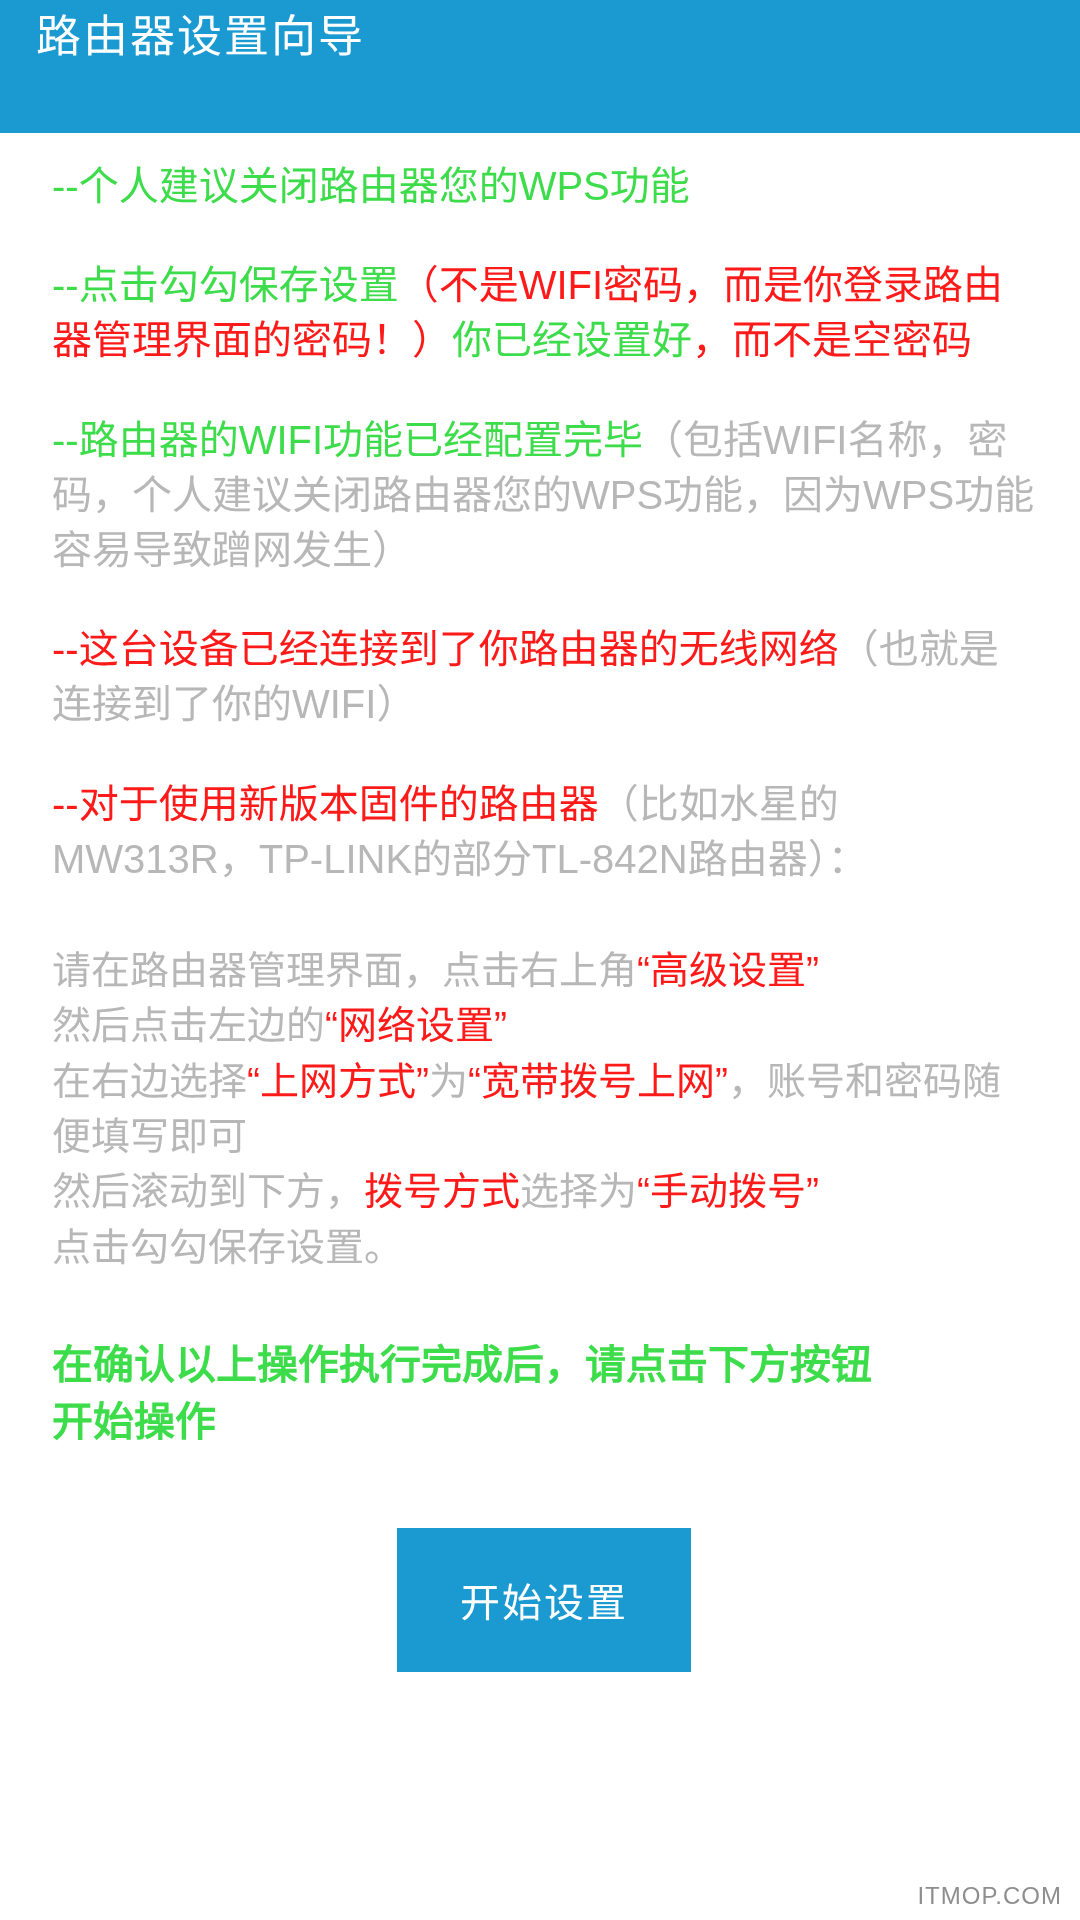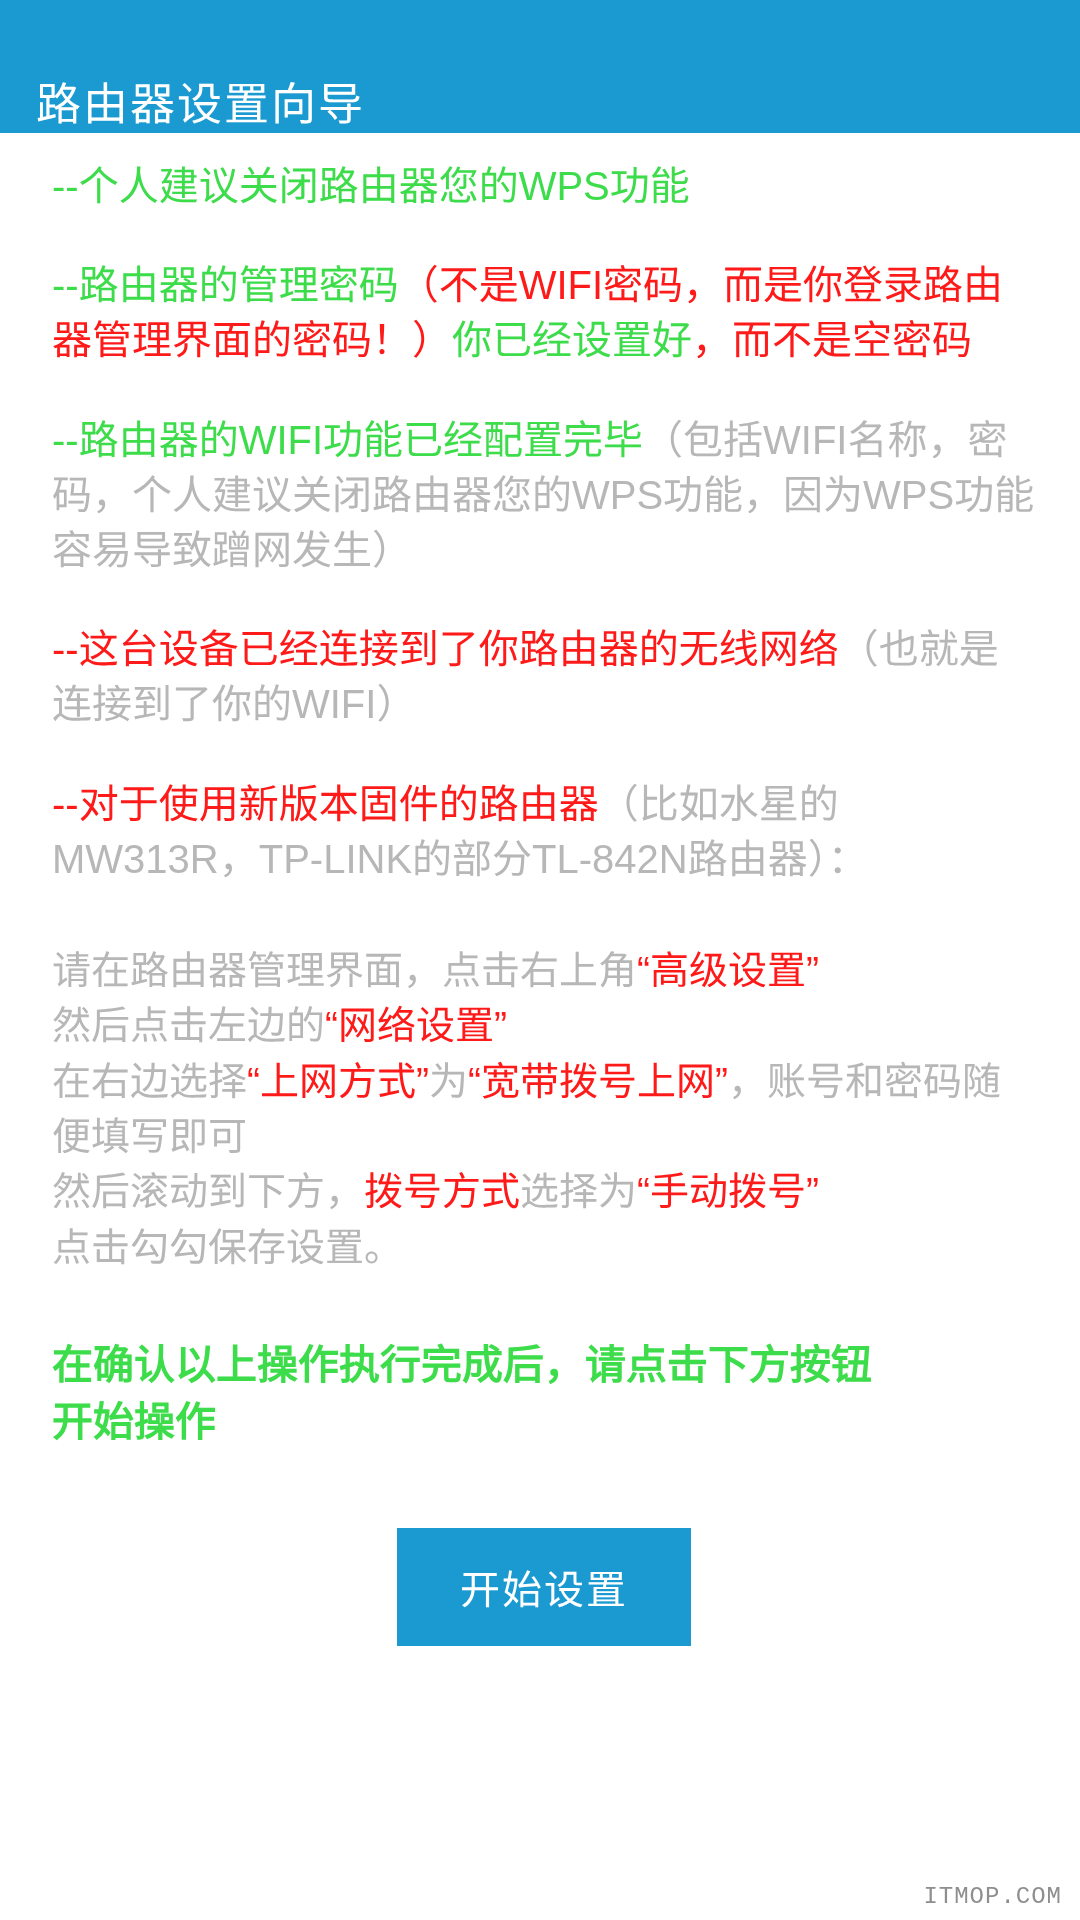--- a/index.html
+++ b/index.html
@@ -19,21 +19,21 @@
     height: 1920px;
     display: flex;
     flex-direction: column;
     background: #ffffff;
   }
   
   .titlebar {
     height: 133px;
     background: #1b9ad1;
     display: flex;
-    align-items: flex-end;
+    align-items: flex-start;
     flex: 0 0 auto;
   }
   .titlebar-text {
     color: #ffffff;
     font-size: 45px;
     letter-spacing: 2px;
     padding-left: 36px;
     font-weight: normal;
   }
   
@@ -82,60 +82,60 @@
     margin-bottom: 10px;
   }
   
   .btn-wrap {
     display: flex;
     justify-content: center;
     margin-top: 78px;
   }
   .start-btn {
     width: 294px;
-    height: 118px;
+    height: 144px;
     background: #1b9ad1;
     border: none;
     color: #ffffff;
     font-size: 40px;
     font-family: "Liberation Sans", "DejaVu Sans", sans-serif;
     letter-spacing: 2px;
     cursor: pointer;
     display: flex;
     align-items: center;
     justify-content: center;
   }
   
   .watermark {
     position: absolute;
     right: 18px;
     bottom: 10px;
     color: #8e8e8e;
     font-size: 24px;
     letter-spacing: 1px;
-    font-family: Liberation Mono, monospace;
+    font-family: Liberation Sans, sans-serif;
   }
 </style>
 </head>
 <body>
 
 <div class="app">
 
   <div class="titlebar">
     <div class="titlebar-text">路由器设置向导</div>
   </div>
 
   <div class="content">
 
     <p class="block">
       <span class="dash">--</span><span class="green">个人建议关闭路由器您的WPS功能</span>
     </p>
 
     <p class="block">
-      <span class="dash">--</span><span class="green">路由器的管理密码</span><span class="red">（</span><span class="red">不是WIFI密码，而是你登录路由器管理界面的密码！</span><span class="red">）</span><span class="green">你已经设置好</span><span class="red">，而不是空密码</span>
+      <span class="dash">--</span><span class="green">点击勾勾保存设置</span><span class="red">（</span><span class="red">不是WIFI密码，而是你登录路由器管理界面的密码！</span><span class="red">）</span><span class="green">你已经设置好</span><span class="red">，而不是空密码</span>
     </p>
 
     <p class="block">
       <span class="dash">--</span><span class="green">路由器的WIFI功能已经配置完毕</span><span class="gray">（包括WIFI名称，密码，个人建议关闭路由器您的WPS功能，因为WPS功能容易导致蹭网发生）</span>
     </p>
 
     <p class="block">
       <span class="dash-red">--</span><span class="red">这台设备已经连接到了你路由器的无线网络</span><span class="gray">（也就是连接到了你的WIFI）</span>
     </p>
 

